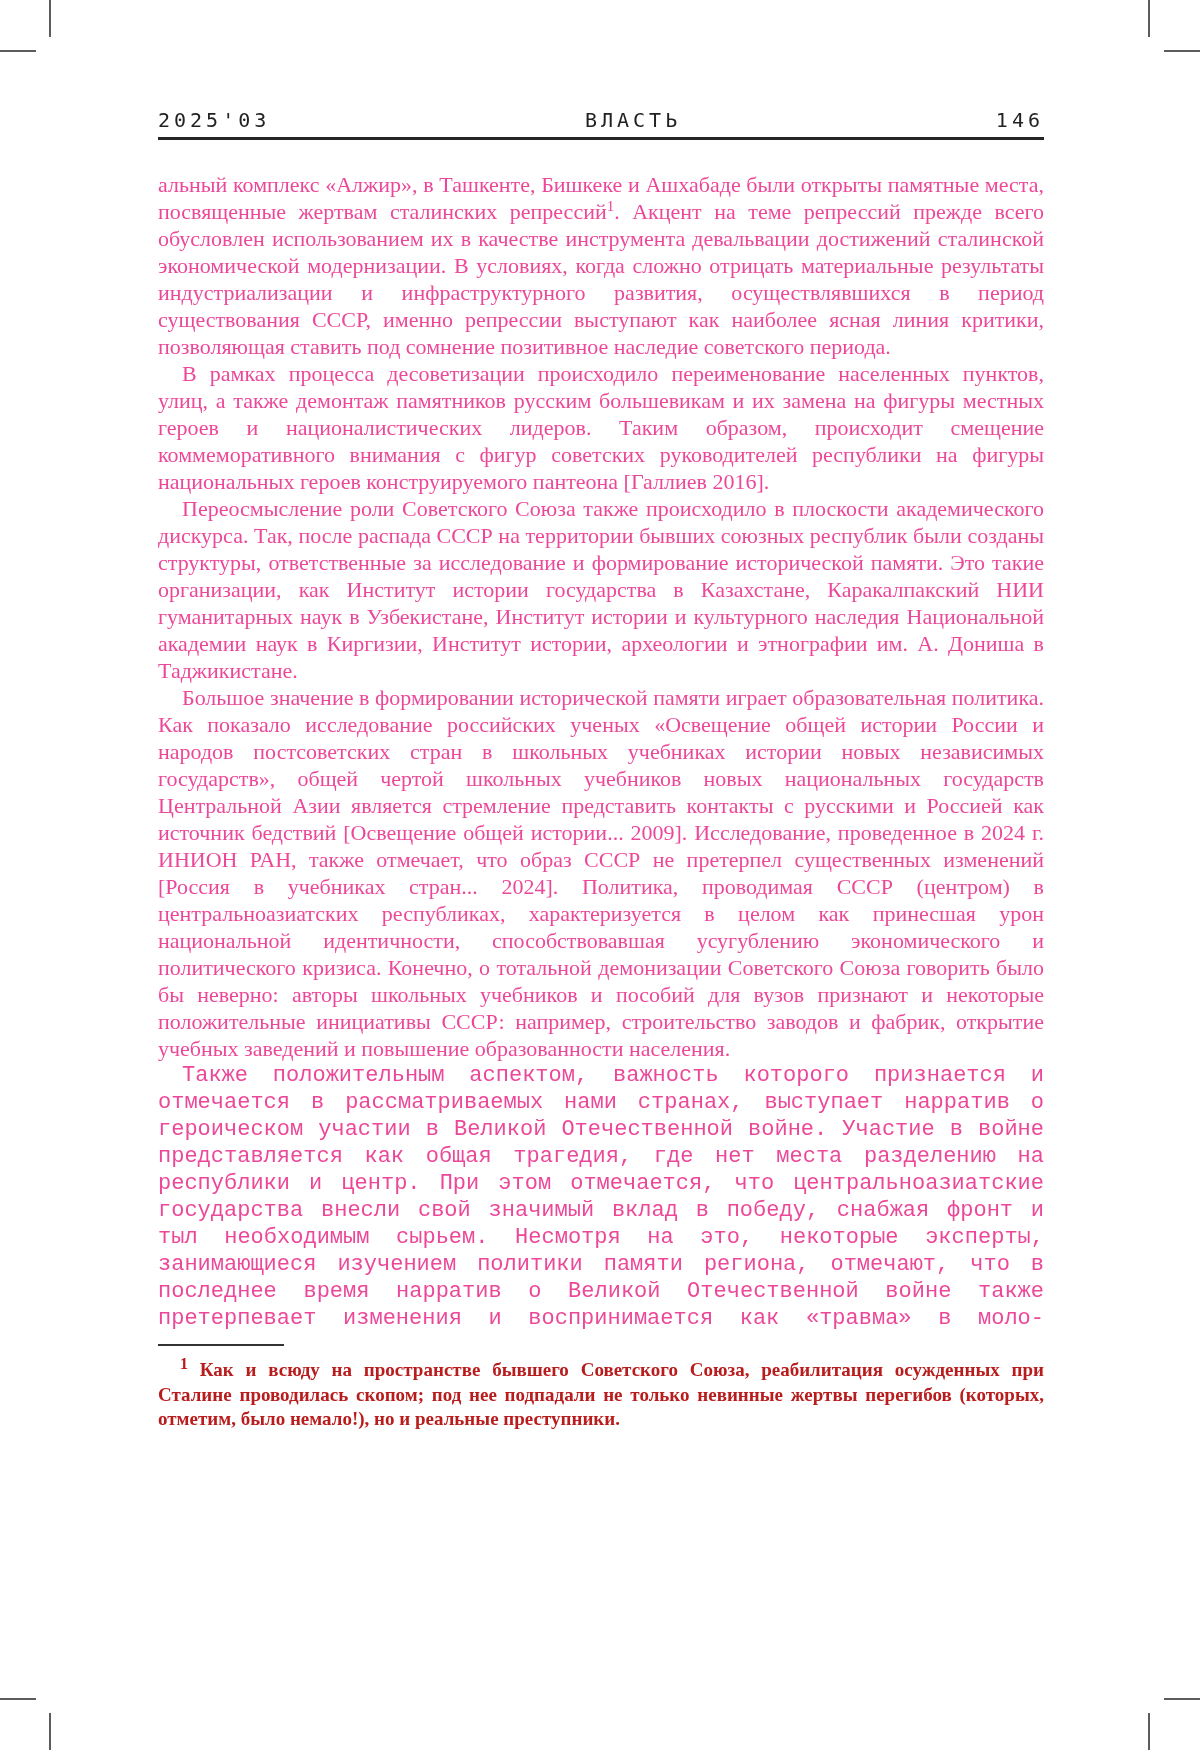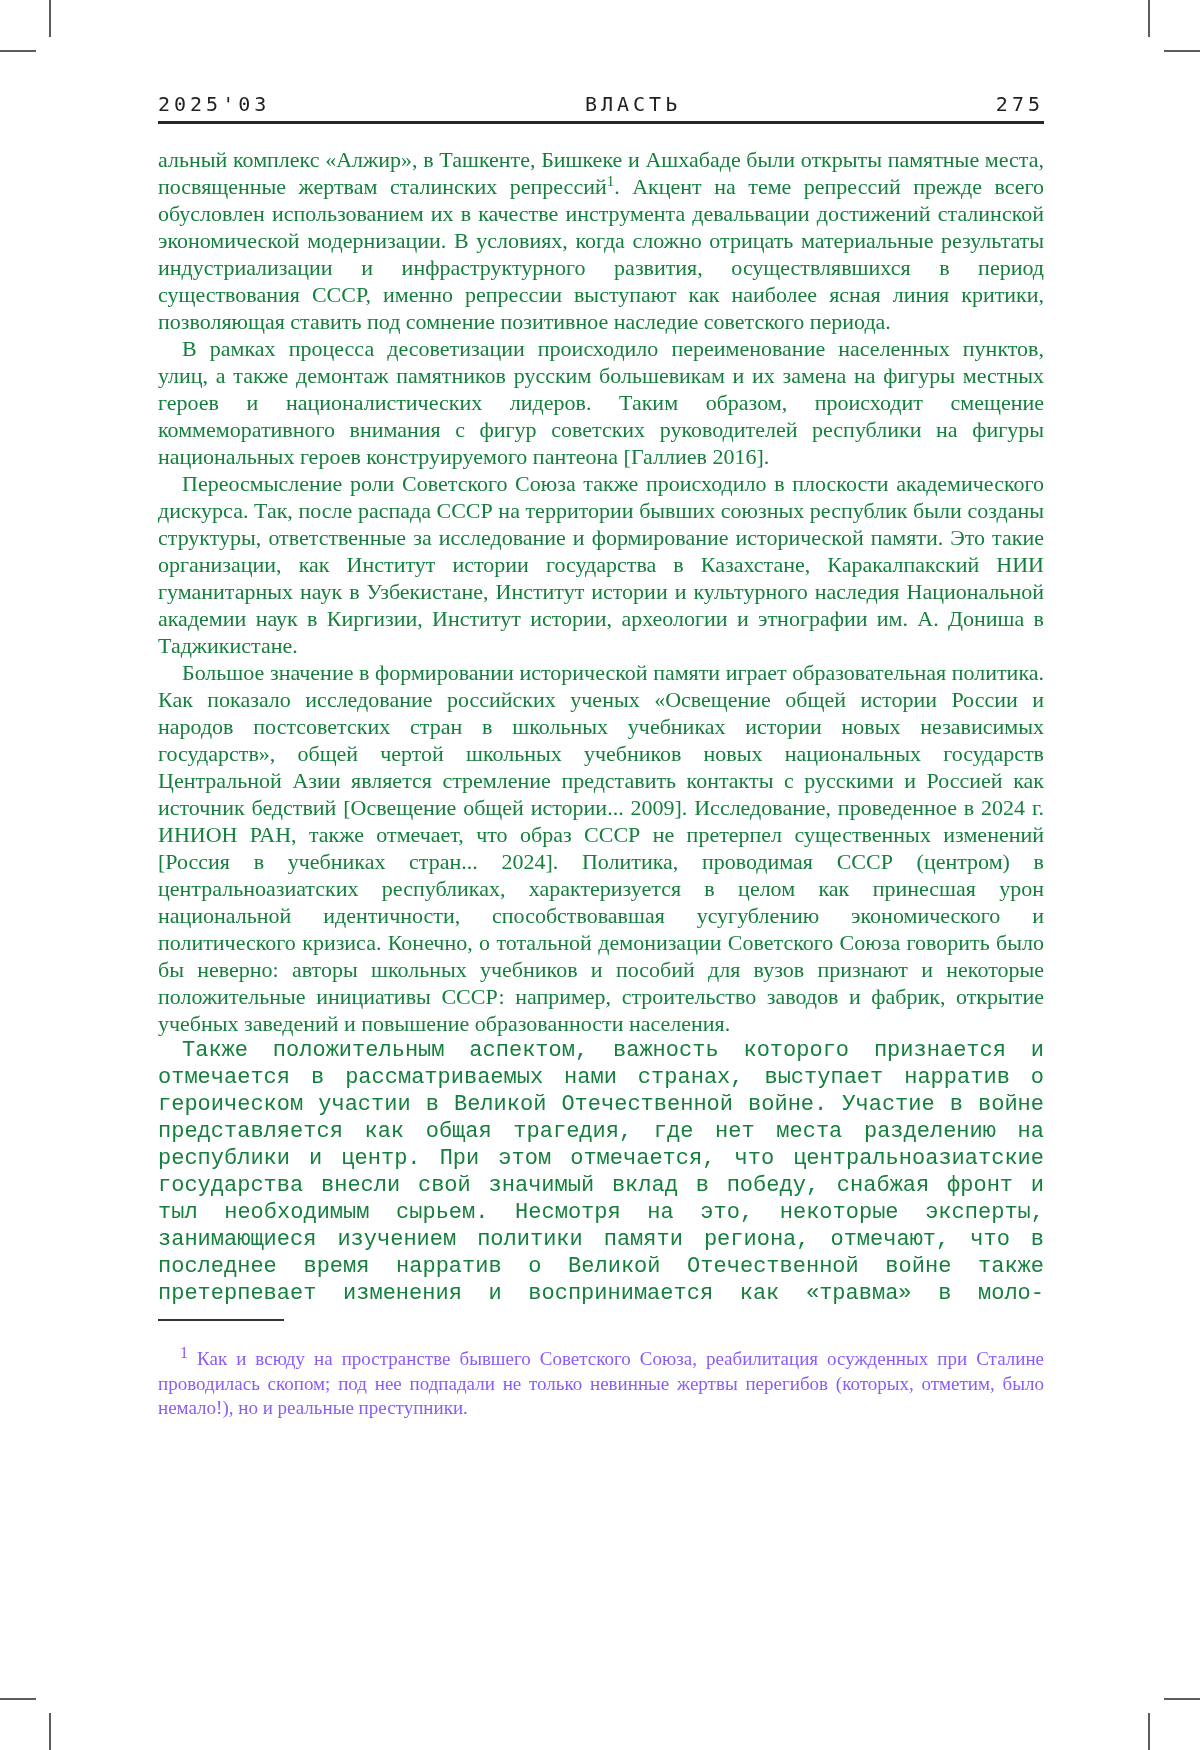--- a/index.html
+++ b/index.html
@@ -14,44 +14,44 @@
     background: #ffffff;
     overflow: hidden;
   }
   .crop-mark {
     position: absolute;
     background: #5c5c5c;
   }
   .content {
     position: absolute;
     left: 158px;
-    top: 92px;
+    top: 108px;
     width: 886px;
   }
   .header-row {
     display: flex;
     justify-content: space-between;
     align-items: baseline;
     font-family: "DejaVu Sans Mono", monospace;
     font-size: 20px;
     letter-spacing: 4px;
     color: #222222;
   }
   .header-rule {
     height: 3px;
     background: #262626;
     margin-top: 5px;
   }
   .article {
-    margin-top: 22px;
+    margin-top: 31px;
     font-family: "Liberation Serif", serif;
     font-size: 22px;
     line-height: 27px;
     text-align: justify;
-    color: #15803d;
+    color: #ec4899;
   }
   .article p {
     margin: 0;
     text-indent: 24px;
   }
   .article p.no-indent {
     text-indent: 0;
   }
   .article p.continues {
     text-align-last: justify;
@@ -61,27 +61,28 @@
     font-size: 15px;
     line-height: 0;
   }
   .footnote-rule {
     width: 126px;
     height: 2px;
     background: #333333;
     margin-top: 12px;
   }
   .footnote {
-    margin: 26px 0 0 0;
+    margin: 12px 0 0 0;
     font-family: "Liberation Serif", serif;
     font-size: 19px;
     line-height: 24.5px;
     text-align: justify;
-    color: #8b5cf6;
+    color: #b91c1c;
     text-indent: 22px;
+    font-weight: bold;
   }
   .footnote sup {
     font-size: 16px;
     line-height: 0;
   }
 </style>
 </head>
 <body>
 
 <div class="page">
@@ -93,21 +94,21 @@
   <div class="crop-mark" style="left:0; top:1698px; width:36px; height:2px;"></div>
   <div class="crop-mark" style="left:49px; top:1713px; width:2px; height:37px;"></div>
   <div class="crop-mark" style="left:1164px; top:1698px; width:36px; height:2px;"></div>
   <div class="crop-mark" style="left:1148px; top:1713px; width:2px; height:37px;"></div>
 
   <div class="content">
 
     <div class="header-row">
       <span>2025'03</span>
       <span>ВЛАСТЬ</span>
-      <span>275</span>
+      <span>146</span>
     </div>
     <div class="header-rule"></div>
 
     <div class="article">
       <p class="no-indent"><span>альный комплекс «Алжир», в Ташкенте, Бишкеке и Ашхабаде были открыты памятные места, посвященные жертвам сталинских репрессий</span><sup>1</sup><span>. Акцент на теме репрессий прежде всего обусловлен использованием их в качестве инструмента девальвации достижений сталинской экономической модернизации. В условиях, когда сложно отрицать материальные результаты индустриализации и инфраструктурного развития, осуществлявшихся в период существования СССР, именно репрессии выступают как наиболее ясная линия критики, позволяющая ставить под сомнение позитивное наследие советского периода.</span></p>
       <p>В рамках процесса десоветизации происходило переименование населенных пунктов, улиц, а также демонтаж памятников русским большевикам и их замена на фигуры местных героев и националистических лидеров. Таким образом, происходит смещение коммеморативного внимания с фигур советских руководителей республики на фигуры национальных героев конструируемого пантеона [Галлиев 2016].</p>
       <p>Переосмысление роли Советского Союза также происходило в плоскости академического дискурса. Так, после распада СССР на территории бывших союзных республик были созданы структуры, ответственные за исследование и формирование исторической памяти. Это такие организации, как Институт истории государства в Казахстане, Каракалпакский НИИ гуманитарных наук в Узбекистане, Институт истории и культурного наследия Национальной академии наук в Киргизии, Институт истории, археологии и этнографии им. А. Дониша в Таджикистане.</p>
       <p>Большое значение в формировании исторической памяти играет образовательная политика. Как показало исследование российских ученых «Освещение общей истории России и народов постсоветских стран в школьных учебниках истории новых независимых государств», общей чертой школьных учебников новых национальных государств Центральной Азии является стремление представить контакты с русскими и Россией как источник бедствий [Освещение общей истории... 2009]. Исследование, проведенное в 2024 г. ИНИОН РАН, также отмечает, что образ СССР не претерпел существенных изменений [Россия в учебниках стран... 2024]. Политика, проводимая СССР (центром) в центральноазиатских республиках, характеризуется в целом как принесшая урон национальной идентичности, способствовавшая усугублению экономического и политического кризиса. Конечно, о тотальной демонизации Советского Союза говорить было бы неверно: авторы школьных учебников и пособий для вузов признают и некоторые положительные инициативы СССР: например, строительство заводов и фабрик, открытие учебных заведений и повышение образованности населения.</p>
       <p class="continues">Также положительным аспектом, важность которого признается и отмечается в рассматриваемых нами странах, выступает нарратив о героическом участии в Великой Отечественной войне. Участие в войне представляется как общая трагедия, где нет места разделению на республики и центр. При этом отмечается, что центральноазиатские государства внесли свой значимый вклад в победу, снабжая фронт и тыл необходимым сырьем. Несмотря на это, некоторые эксперты, занимающиеся изучением политики памяти региона, отмечают, что в последнее время нарратив о Великой Отечественной войне также претерпевает изменения и воспринимается как «травма» в моло-</p>
     </div>

